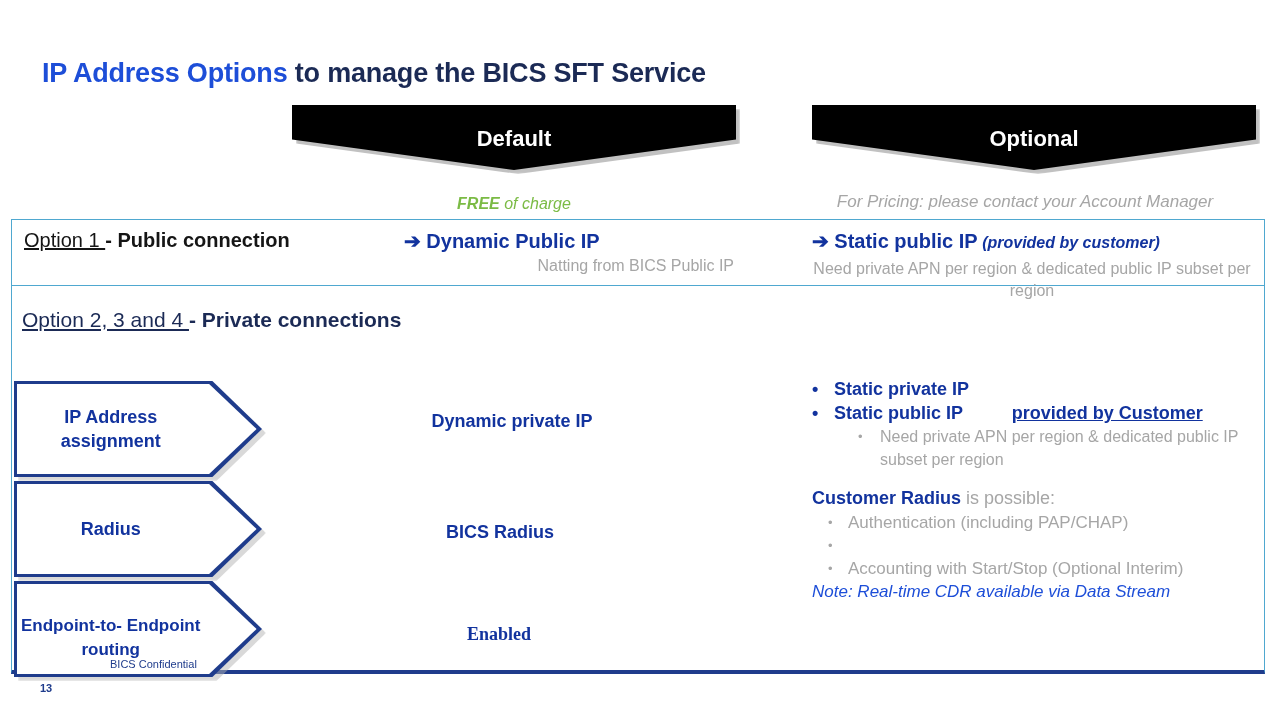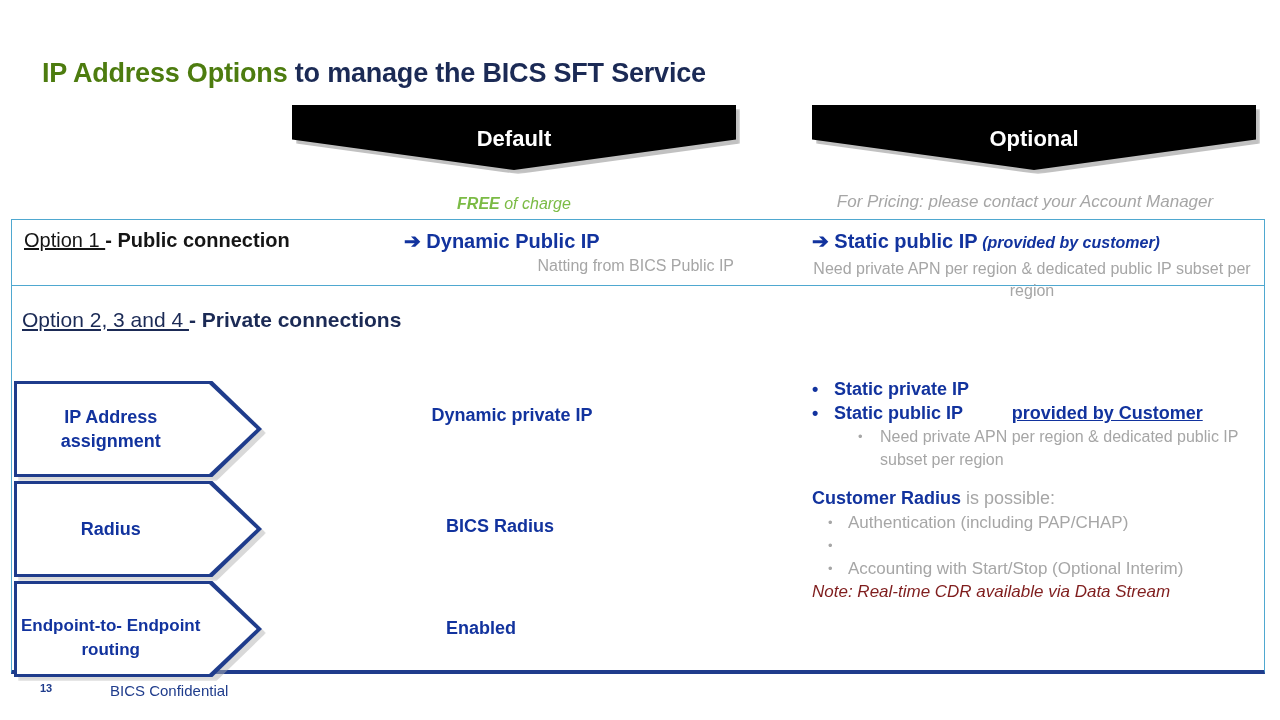--- a/index.html
+++ b/index.html
@@ -19,21 +19,21 @@
   
   #slide-title {
     position: absolute;
     left: 42px;
     top: 58px;
     font-size: 27px;
     font-weight: bold;
     letter-spacing: -0.2px;
     white-space: nowrap;
   }
-  #slide-title .hl { color: #4d7c0f; }
+  #slide-title .hl { color: #1d4ed8; }
   #slide-title .rest { color: #1B2A55; }
 
   
   .banner {
     position: absolute;
     color: #ffffff;
     font-size: 22px;
     font-weight: bold;
     text-align: center;
     background: #000000;
@@ -223,24 +223,25 @@
 
   
   .mid-value {
     position: absolute;
     width: 330px;
     text-align: center;
     font-size: 18px;
     font-weight: bold;
     color: #12339E;
     white-space: nowrap;
+    margin-top: 6px;
   }
   #mid-ip { left: 347px; top: 405px; }
   #mid-radius { left: 335px; top: 516px; }
-  #mid-e2e { left: 316px; top: 618px; }
+  #mid-e2e { left: 334px; top: 618px; font-family: Liberation Serif, serif; }
 
   
   .right-col {
     position: absolute;
     left: 812px;
     width: 440px;
     color: #A6A6A6;
   }
   #right-ip { top: 377px; }
   #right-radius { top: 486px; }
@@ -299,38 +300,38 @@
     margin-left: 16px;
   }
   .radius-bullet .dot {
     width: 20px;
     flex: 0 0 20px;
     font-size: 13px;
   }
   #right-radius .note {
     font-size: 17px;
     font-style: italic;
-    color: #7f1d1d;
+    color: #1d4ed8;
     line-height: 24px;
   }
 
   
   #footer-page {
     position: absolute;
     left: 40px;
     top: 682px;
     font-size: 11px;
     font-weight: bold;
     color: #1F3C8C;
   }
   #footer-text {
     position: absolute;
     left: 110px;
-    top: 682px;
-    font-size: 15px;
+    top: 658px;
+    font-size: 11px;
     color: #1F3C8C;
   }
 </style>
 </head>
 <body>
 
 <div id="slide-title">
   <span class="hl">IP Address Options</span><span class="rest"> to manage the BICS SFT Service</span>
 </div>
 

